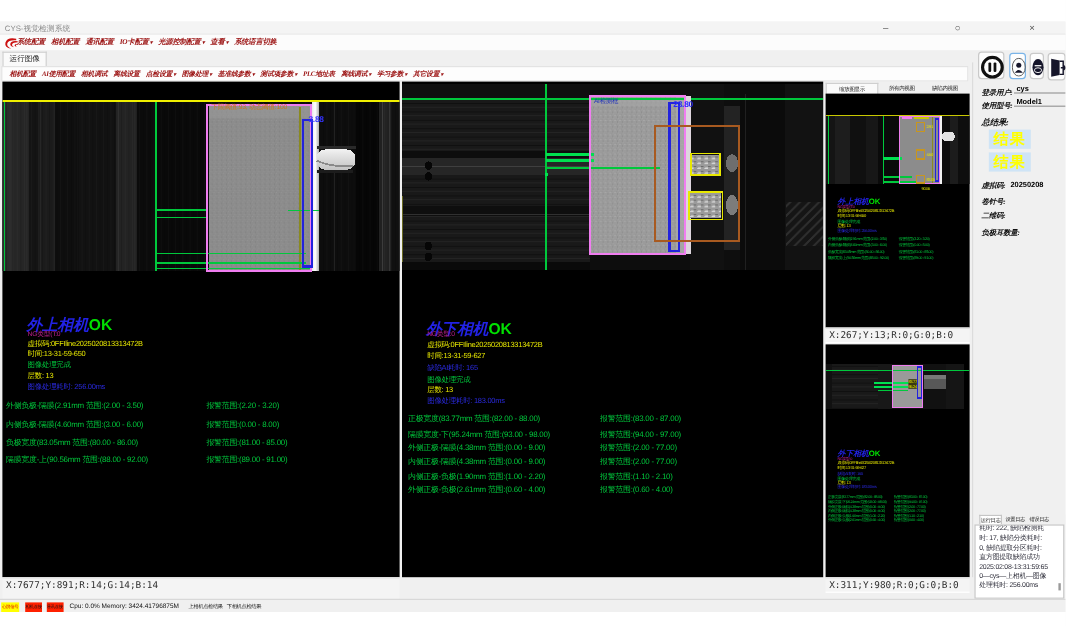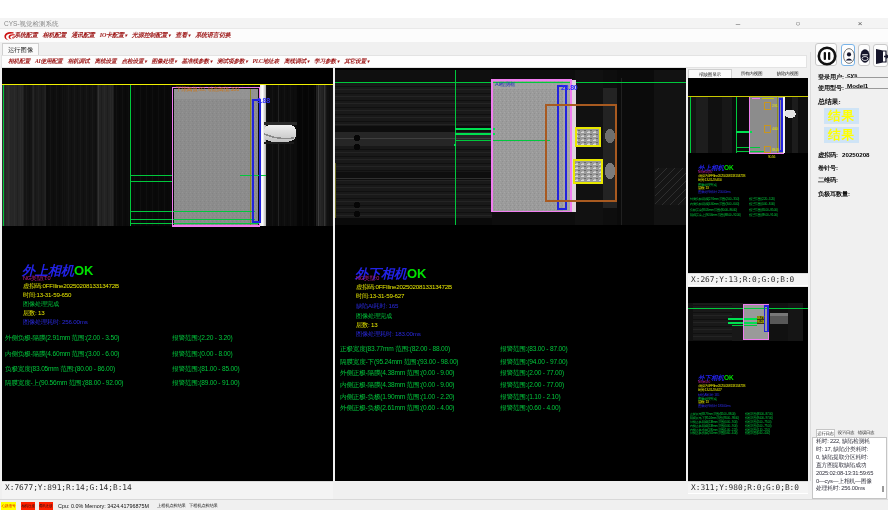--- a/index.html
+++ b/index.html
@@ -31,21 +31,21 @@
 .cam-name { position:absolute; font-family:"Liberation Serif", serif; font-style:italic;
   font-weight:bold; color:#2222e6; white-space:nowrap; }
 .cam-ok { color:#00e000; font-family:"Liberation Sans", sans-serif; font-style:normal; }
 .ann { position:absolute; white-space:nowrap; letter-spacing:-0.2px; }
 .meas-row { position:absolute; color:#00c83c; white-space:nowrap; letter-spacing:-0.2px; }
 .rtab { position:absolute; top:1px; height:10px; font-size:4.6px; line-height:10px; text-align:center;
   color:#222; letter-spacing:-0.3px; }
 .rtab.sel { background:#fafafa; border:1px solid #cfcfcf; border-bottom:none; }
 .sidebtn { position:absolute; background:#fdfdfd; border:1px solid #c9c9c9; border-radius:3px; z-index:10; }
 .sb-label { position:absolute; font-size:6.2px; color:#111; font-family:"Liberation Serif", serif;
-  font-weight:bold; white-space:nowrap; letter-spacing:-0.2px; }
+  font-style:italic; font-weight:bold; white-space:nowrap; letter-spacing:-0.2px; }
 .sb-value { position:absolute; font-size:6.2px; color:#000; font-weight:bold; white-space:nowrap; }
 .sb-field { position:absolute; border-bottom:1px solid #9a9a9a; height:9px; width:43px; }
 .result-box { position:absolute; left:823px; width:35px; height:16px; background:#cfe4f6;
   color:#ffff00; font-family:"Liberation Serif", serif; font-weight:bold; font-size:12.5px;
   line-height:16px; text-align:center; letter-spacing:1px; }
 .log-tab { position:absolute; font-size:4.4px; line-height:8px; height:8px; text-align:center;
   color:#222; letter-spacing:-0.3px; }
 .log-box { position:absolute; left:812px; top:437px; width:75px; height:62px; background:#fff;
   border:1px solid #c5c5c5; overflow:hidden; }
 .log-line { font-size:5.8px; line-height:7.9px; color:#30303c; padding-left:3px;

